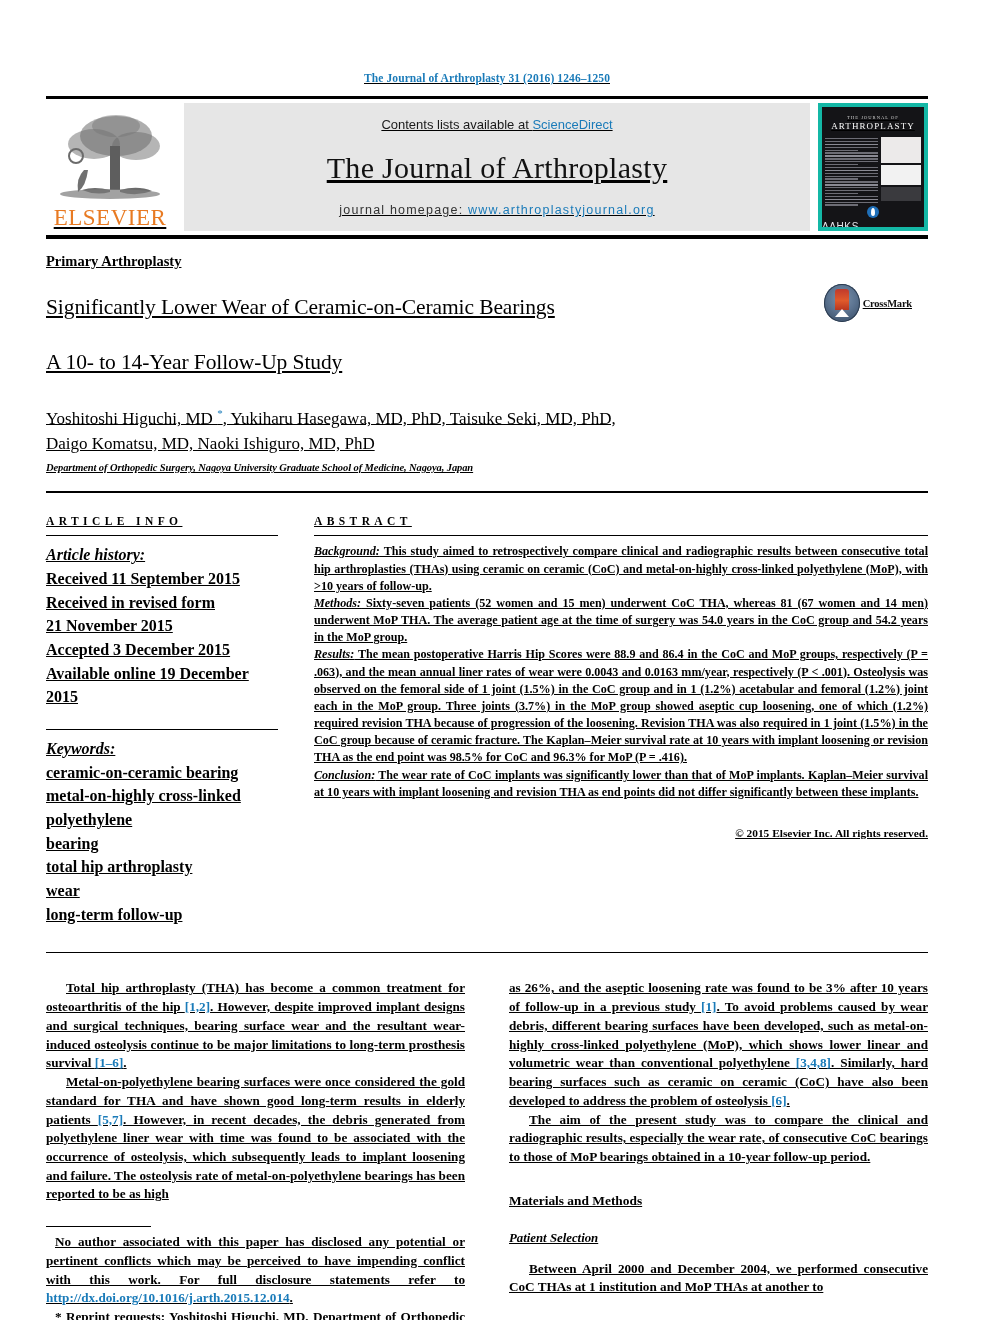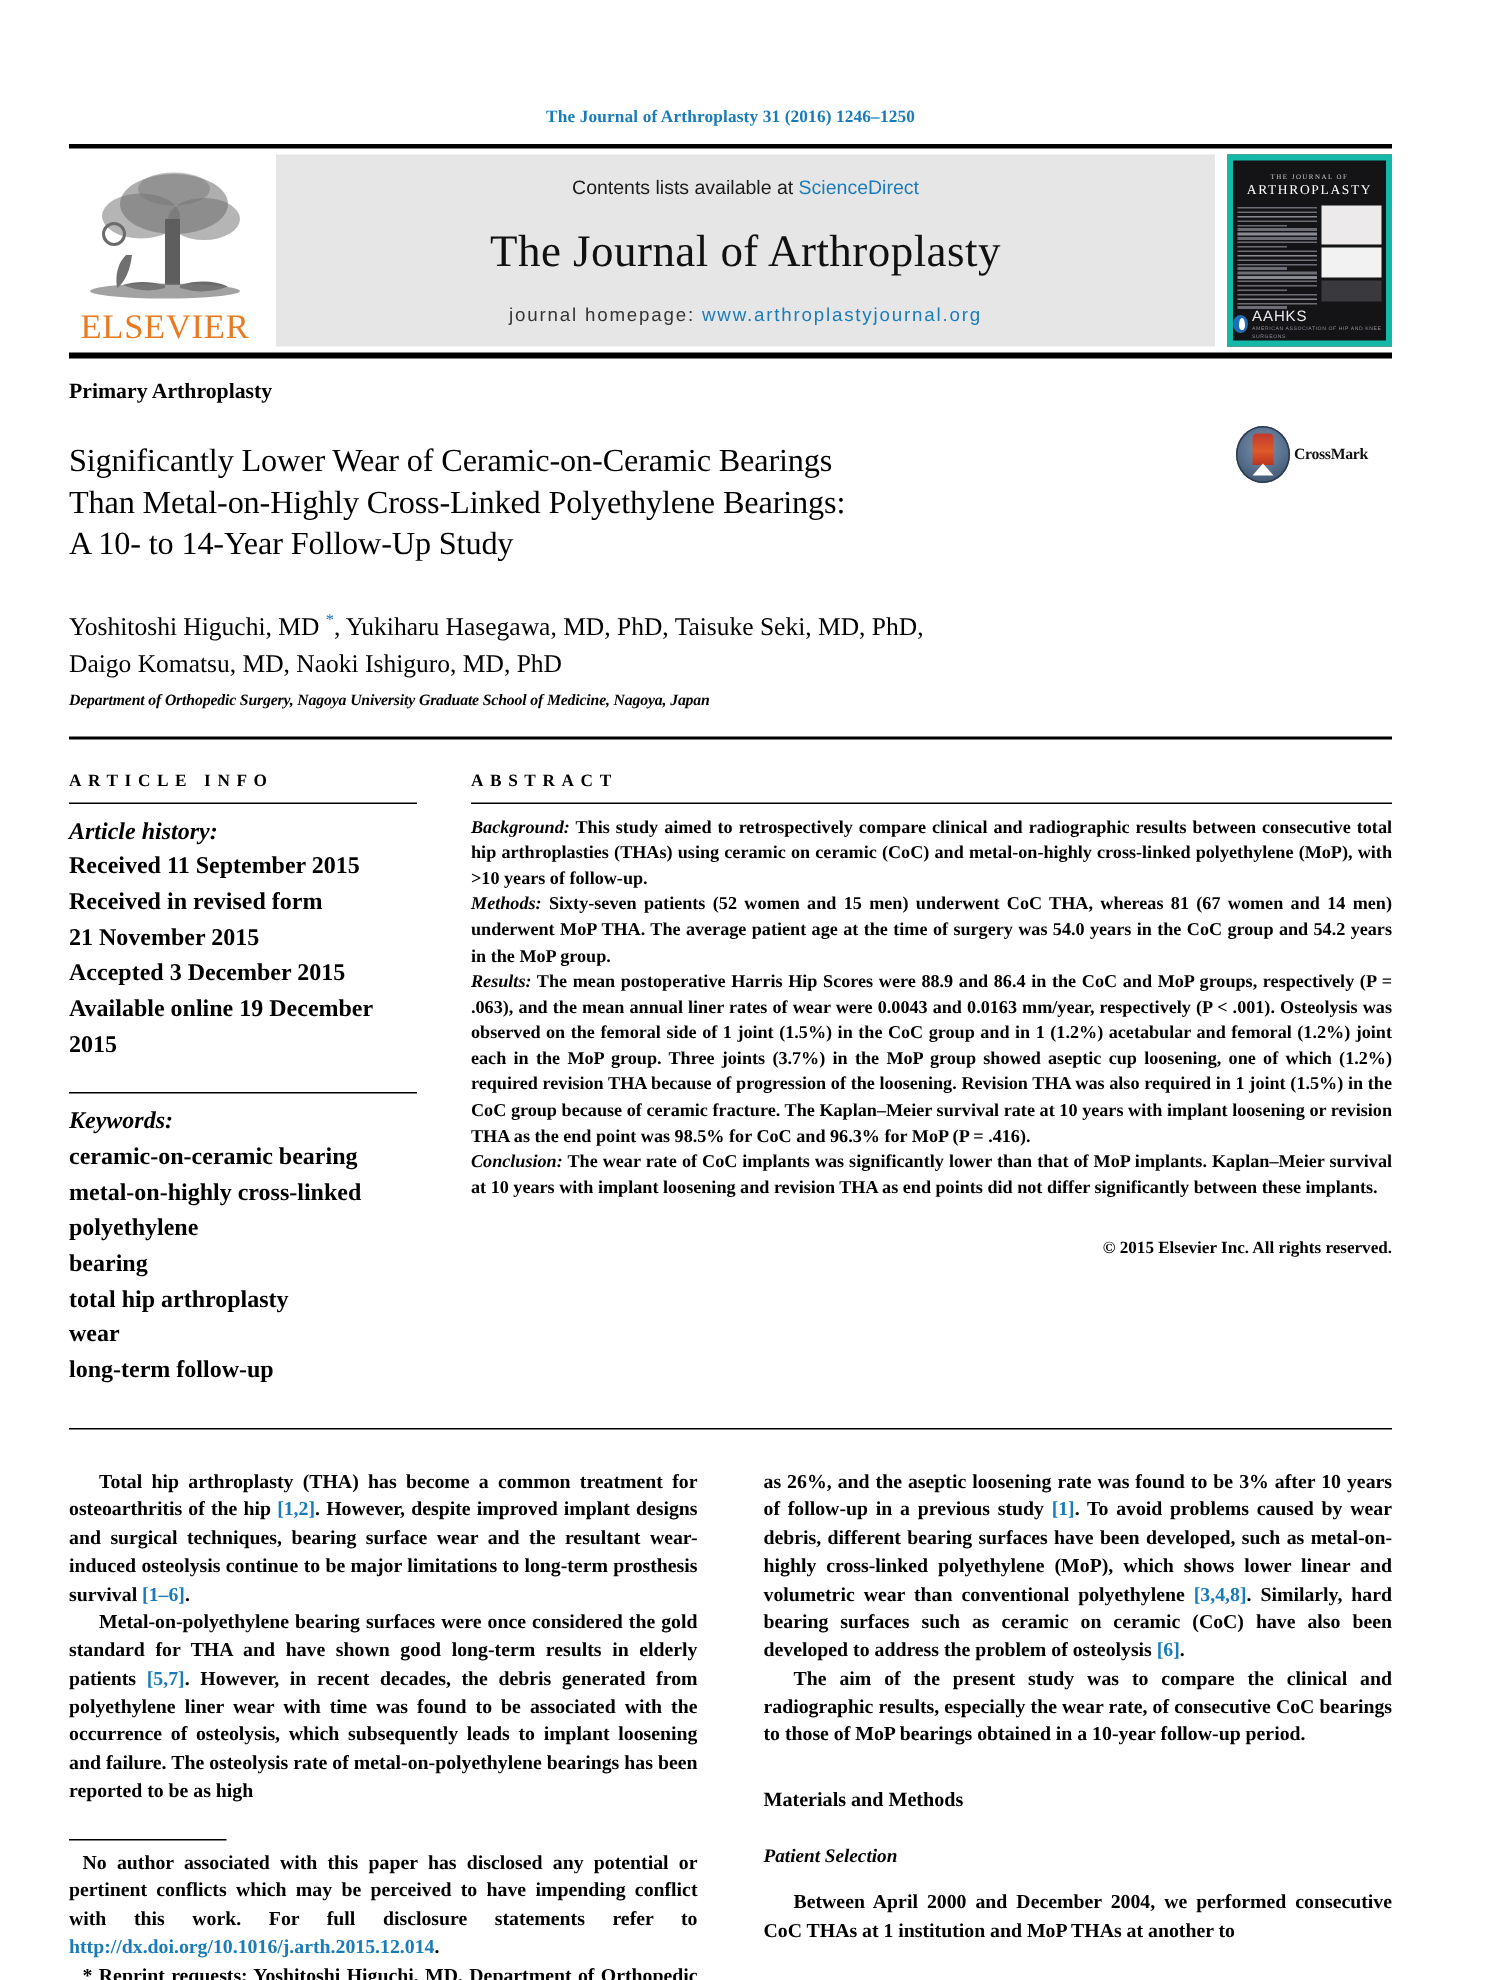--- a/index.html
+++ b/index.html
@@ -14,20 +14,21 @@
     color: #000000;
     position: relative;
     overflow: hidden;
   }
   .page {
     width: 974px;
     height: 1320px;
     position: relative;
     box-sizing: border-box;
     padding: 0 46px;
+    text-decoration: underline;
   }
 
   
   .running-head {
     text-align: center;
     color: #1a7bb9;
     font-size: 11.5px;
     font-weight: bold;
     padding-top: 72px;
     letter-spacing: .1px;
@@ -157,20 +158,21 @@
   .ci { background: #d9d9dd; }
   .ci.a { height: 26px; background:#eceaea; position:relative; }
   .ci.b { height: 20px; background:#f2f2f2; }
   .ci.c { height: 14px; background:#3a3a3e; }
   .aahks {
     margin-top: auto;
     margin-bottom: 9px;
     display: flex;
     align-items: center;
     gap: 3px;
+    flex-direction: column;
   }
   .aahks-circle {
     width: 12px; height: 12px; border-radius: 50%;
     background: #1f6fb8;
     position: relative;
   }
   .aahks-circle:after {
     content: "";
     position: absolute;
     left: 4px; top: 2px;
@@ -489,21 +491,21 @@
     </div>
   </div>
 
   <div class="rule-thick-bottom"></div>
 
   <div class="section-kicker">Primary Arthroplasty</div>
 
   <div class="title-row">
     <h1 class="article-title">
       <span>Significantly Lower Wear of Ceramic-on-Ceramic Bearings</span><br>
-      <span>Than Metal-on-Highly Cross-Linked Polyethylene Bearings:</span><br>
+      <br>
       <span>A 10- to 14-Year Follow-Up Study</span>
     </h1>
     <div class="crossmark">
       <div class="cm-badge"></div>
       <div class="cm-label">CrossMark</div>
     </div>
   </div>
 
   <div class="authors">
     <span>Yoshitoshi Higuchi, MD </span><sup>*</sup><span>, Yukiharu Hasegawa, MD, PhD, Taisuke Seki, MD, PhD,</span><br>

